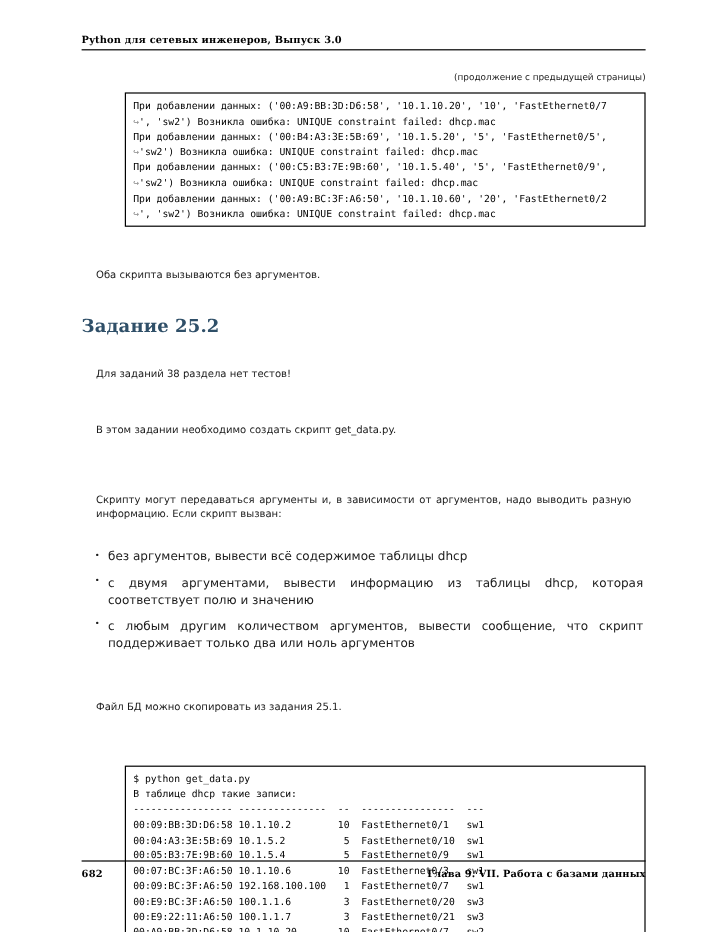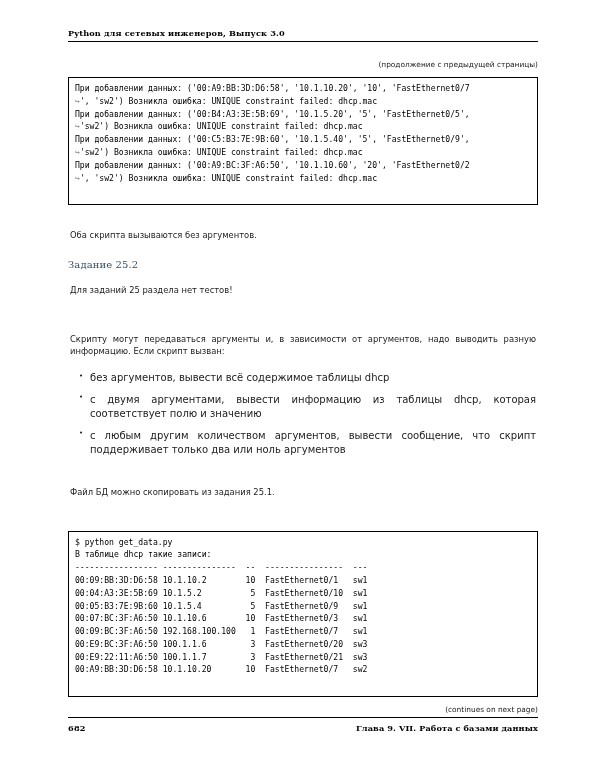--- a/index.html
+++ b/index.html
@@ -52,51 +52,52 @@
   }
   .cont-caption.next {
     margin-top: 3px;
     margin-bottom: 0;
   }
 
   
   .codeblock {
     border: 1px solid #000;
     background: #ffffff;
-    padding: 4px 5px 20px 6px;
+    padding: 4px 5px 4px 6px;
     font-family: "DejaVu Sans Mono", monospace;
     font-size: 8.1px;
     line-height: 1.58;
     white-space: pre;
     color: #000;
     overflow: hidden;
+    margin-left: 36px;
   }
   .codeblock .cont-arrow {
     color: #8a8a8a;
   }
 
   
   p.para {
     font-size: 8.4px;
     line-height: 1.42;
-    margin: 2px;
+    margin: 12px;
     padding: 0;
     color: #1b1b1b;
     text-align: justify;
     text-justify: inter-word;
   }
   .gap-a { height: 15px; }
   .gap-b { height: 13px; }
   .gap-c { height: 11px; }
 
   
   h2.section-heading {
     font-family: "DejaVu Serif", serif;
-    font-weight: normal;
-    font-size: 10px;
+    font-weight: bold;
+    font-size: 15px;
     color: #2f4f68;
     margin: 0;
     padding: 0;
     letter-spacing: 0.1px;
   }
 
   
   ul.bullets {
     margin: 0;
     padding: 0 0 0 22px;
@@ -164,24 +165,25 @@
     <div class="gap-a"></div>
 
     <p class="para">Оба скрипта вызываются без аргументов.</p>
 
     <div class="gap-a"></div>
 
     <h2 class="section-heading">Задание 25.2</h2>
 
     <div class="gap-b"></div>
 
-    <p class="para">Для заданий 25 раздела нет тестов!</p>
-
-    <div class="gap-c"></div>
-
+    <p class="para">Для заданий 38 раздела нет тестов!</p>
+
+    <div class="gap-c"></div>
+
+    <p class="para">В этом задании необходимо создать скрипт get_data.py.</p>
 
     <div class="gap-c"></div>
 
 
     <div class="gap-c"></div>
 
     <p class="para">Скрипту могут передаваться аргументы и, в зависимости от аргументов, надо выводить разную информацию. Если скрипт вызван:</p>
 
     <div class="gap-c"></div>
 

